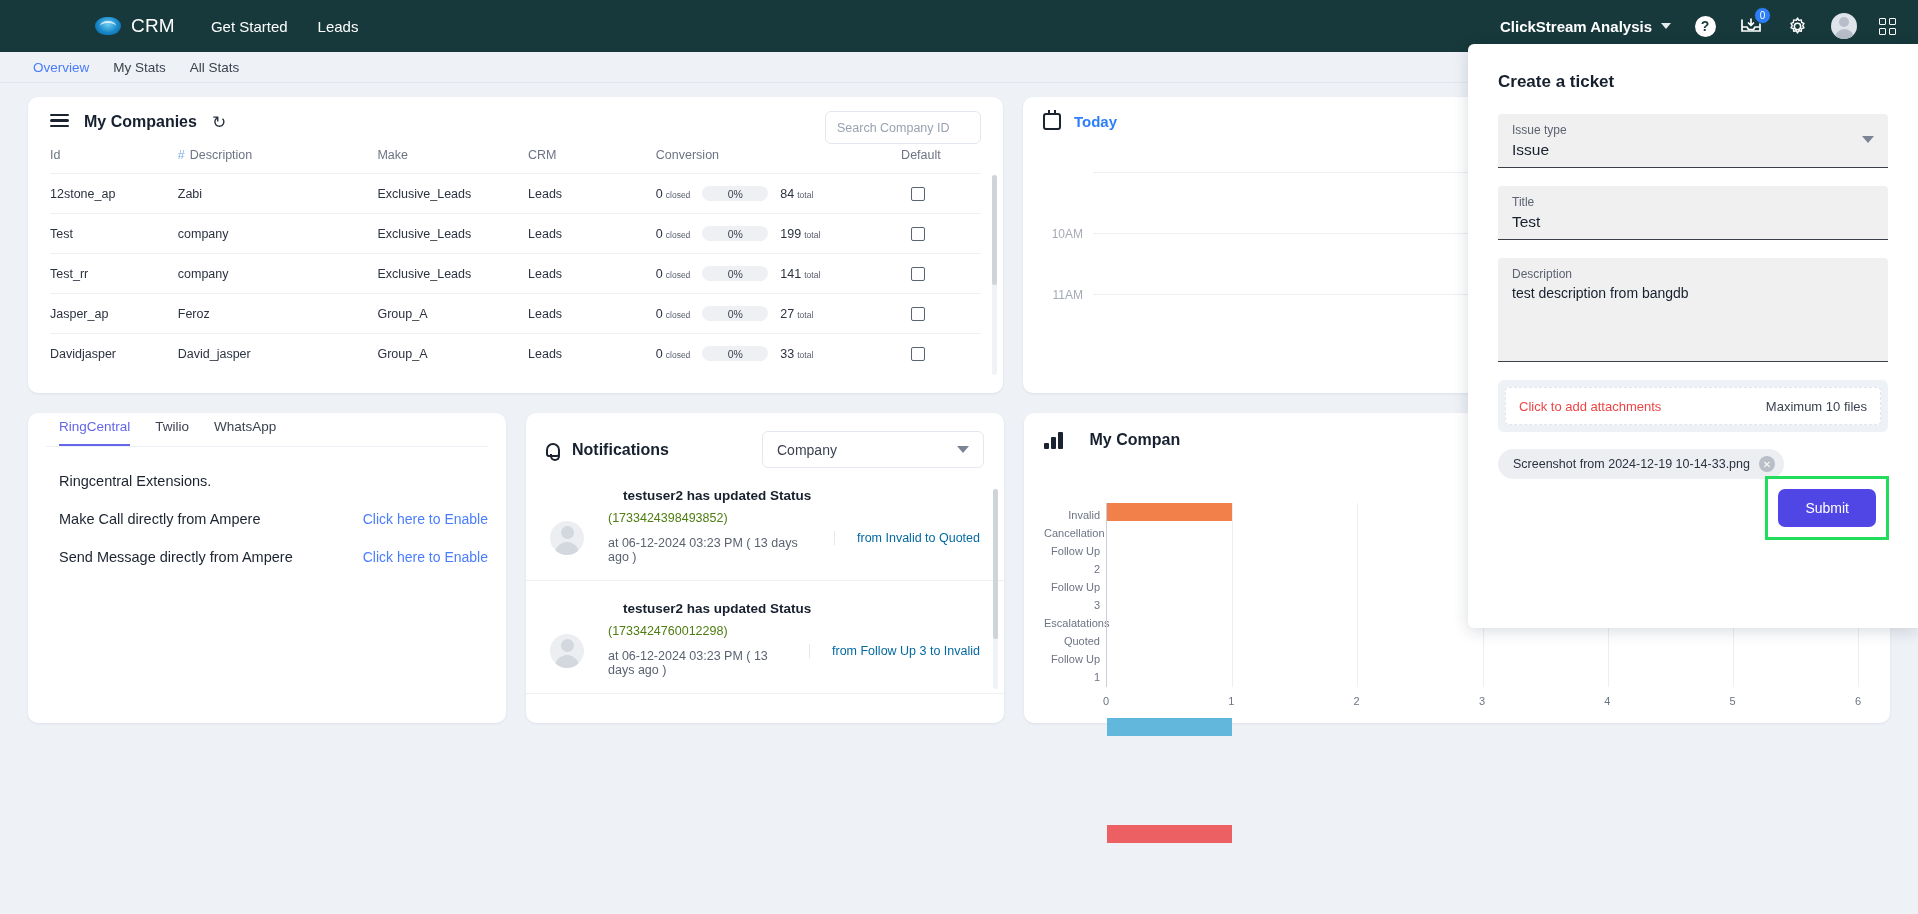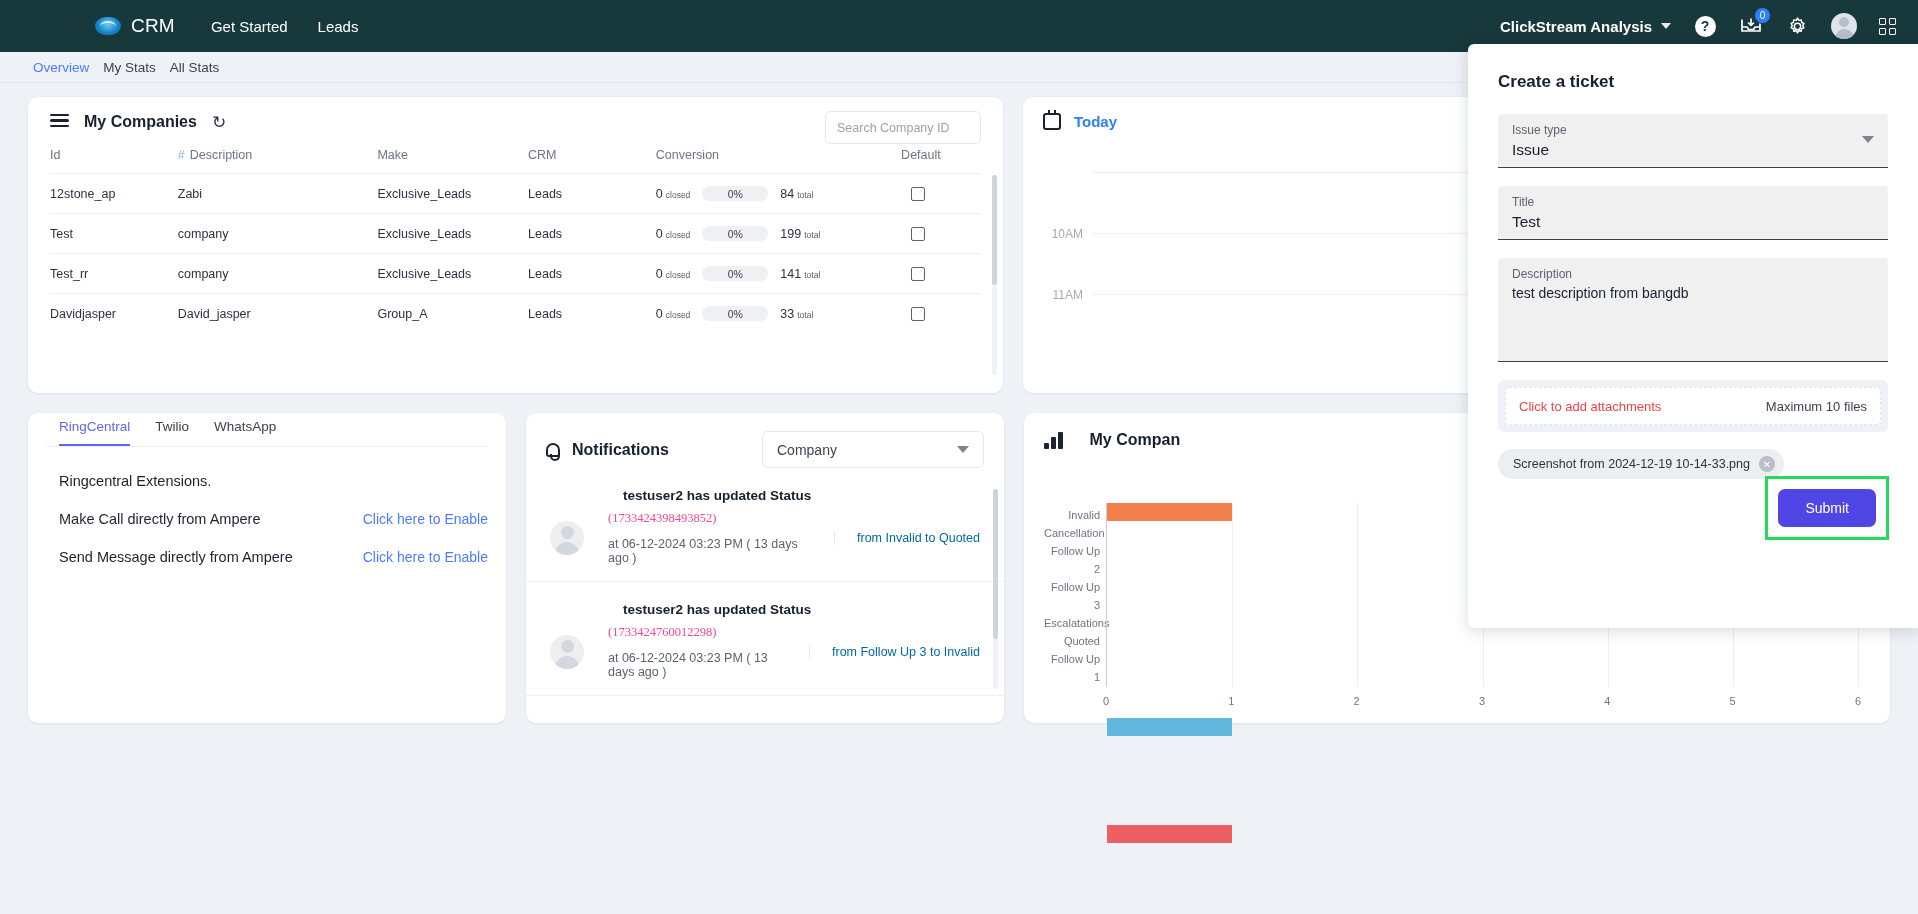--- a/index.html
+++ b/index.html
@@ -51,21 +51,21 @@
     width:26px;height:26px;border-radius:50%;background:#dfe3ea;position:relative;overflow:hidden;cursor:pointer;
   }
   .avatar:before{content:"";position:absolute;width:10px;height:10px;border-radius:50%;background:#b7bec9;left:8px;top:4px;}
   .avatar:after{content:"";position:absolute;width:19px;height:11px;border-radius:10px 10px 0 0;background:#b7bec9;left:3.5px;top:16px;}
   .grid-icon { display:grid; grid-template-columns:7px 7px; grid-template-rows:7px 7px; gap:3px; }
   .grid-icon i { display:block; border:1.6px solid #fff; border-radius:1px; }
 
   
   .subnav {
     height:31px; background:#eef1f6; display:flex; align-items:center;
-    padding-left:33px; gap:14px; border-bottom:1px solid #e2e6ee;
+    padding-left:33px; gap:24px; border-bottom:1px solid #e2e6ee;
   }
   .subnav-item{ font-size:13.5px; color:#3c4250; cursor:pointer; }
   .subnav-item.active{ color:#4a7dfc; }
 
   
   .page { padding:14px 0 0 0; height:831px; position:relative; }
   .row { display:flex; gap:20px; padding:0 28px; }
 
   .card {
     background:#fff; border-radius:10px; box-shadow:0 1px 3px rgba(20,30,60,.07);
@@ -144,21 +144,21 @@
     margin-left:auto; width:222px;height:37px;border:1px solid #e3e7ef;border-radius:6px;
     display:flex;align-items:center;padding:0 14px;font-size:14px;color:#3c4250;cursor:pointer;
   }
   .sel-caret{ margin-left:auto;width:0;height:0;border-left:6px solid transparent;border-right:6px solid transparent;border-top:7px solid #7b8494;}
   .notif-item{ padding:20px 24px 16px 24px; border-bottom:1px solid #edf0f5; }
   .notif-h{ font-size:13.5px;font-weight:bold;color:#16202e; margin-left:73px;}
   .notif-body{ display:flex; align-items:center; margin-top:8px; }
   .n-avatar{ width:34px;height:34px;border-radius:50%;background:#eceef2;position:relative;overflow:hidden;flex:none;margin-right:24px;}
   .n-avatar:before{content:"";position:absolute;width:13px;height:13px;border-radius:50%;background:#d3d7de;left:10.5px;top:5px;}
   .n-avatar:after{content:"";position:absolute;width:24px;height:14px;border-radius:12px 12px 0 0;background:#d3d7de;left:5px;top:21px;}
-  .n-id{ font-size:12.5px; color:#ec4899;font-family:Liberation Serif, serif; }
+  .n-id{ font-size:12.5px; color:#4d7c0f; }
   .n-time{ font-size:12.5px; color:#5b6270; margin-top:11px;}
   .n-from{ font-size:12.5px; color:#0369a1; border-left:1px solid #e5e8ee; padding-left:22px; margin-left:18px;}
   .notif-scroll{ position:absolute;right:6px;top:76px;width:5px;height:200px;background:#f1f2f5;border-radius:3px;}
   .notif-scroll i{ position:absolute;top:0;left:0;width:5px;height:150px;background:#cfd3da;border-radius:3px;display:block;}
 
   
   .chartcard{ flex:1; height:310px; padding:18px 20px; position:relative; }
   .bars-icon{ display:flex; align-items:flex-end; gap:2.5px; height:17px; margin-right:12px;}
   .bars-icon b{ width:4.5px;background:#1c2330;display:block;border-radius:1px;}
 
@@ -335,20 +335,36 @@
             <tr>
               <td class="c-id">Test_rr</td>
               <td class="c-desc">company</td>
               <td class="c-group">Exclusive_Leads</td>
               <td class="c-crm">Leads</td>
               <td class="c-conv">
                 <div class="conv-cell">
                   <span><span class="closed-num">0</span><span class="closed-lbl">closed</span></span>
                   <span class="pbar">0%</span>
                   <span><span class="total-num">141</span><span class="total-lbl">total</span></span>
+                </div>
+              </td>
+              <td class="c-def">
+                <span class="chk"></span>
+              </td>
+            </tr>
+            <tr>
+              <td class="c-id">Jasper_ap</td>
+              <td class="c-desc">Feroz</td>
+              <td class="c-group">Group_A</td>
+              <td class="c-crm">Leads</td>
+              <td class="c-conv">
+                <div class="conv-cell">
+                  <span><span class="closed-num">0</span><span class="closed-lbl">closed</span></span>
+                  <span class="pbar">0%</span>
+                  <span><span class="total-num">27</span><span class="total-lbl">total</span></span>
                 </div>
               </td>
               <td class="c-def">
                 <span class="chk"></span>
               </td>
             </tr>
             <tr>
               <td class="c-id">Davidjasper</td>
               <td class="c-desc">David_jasper</td>
               <td class="c-group">Group_A</td>

